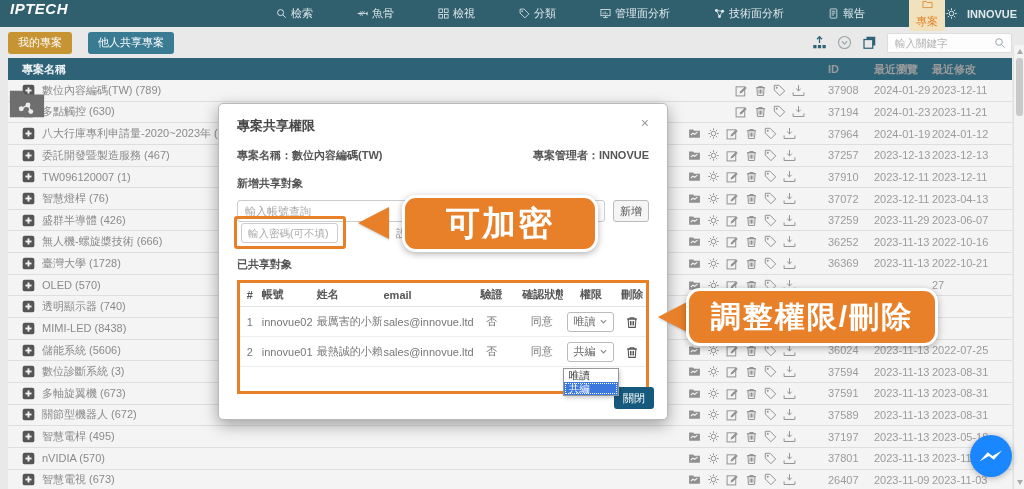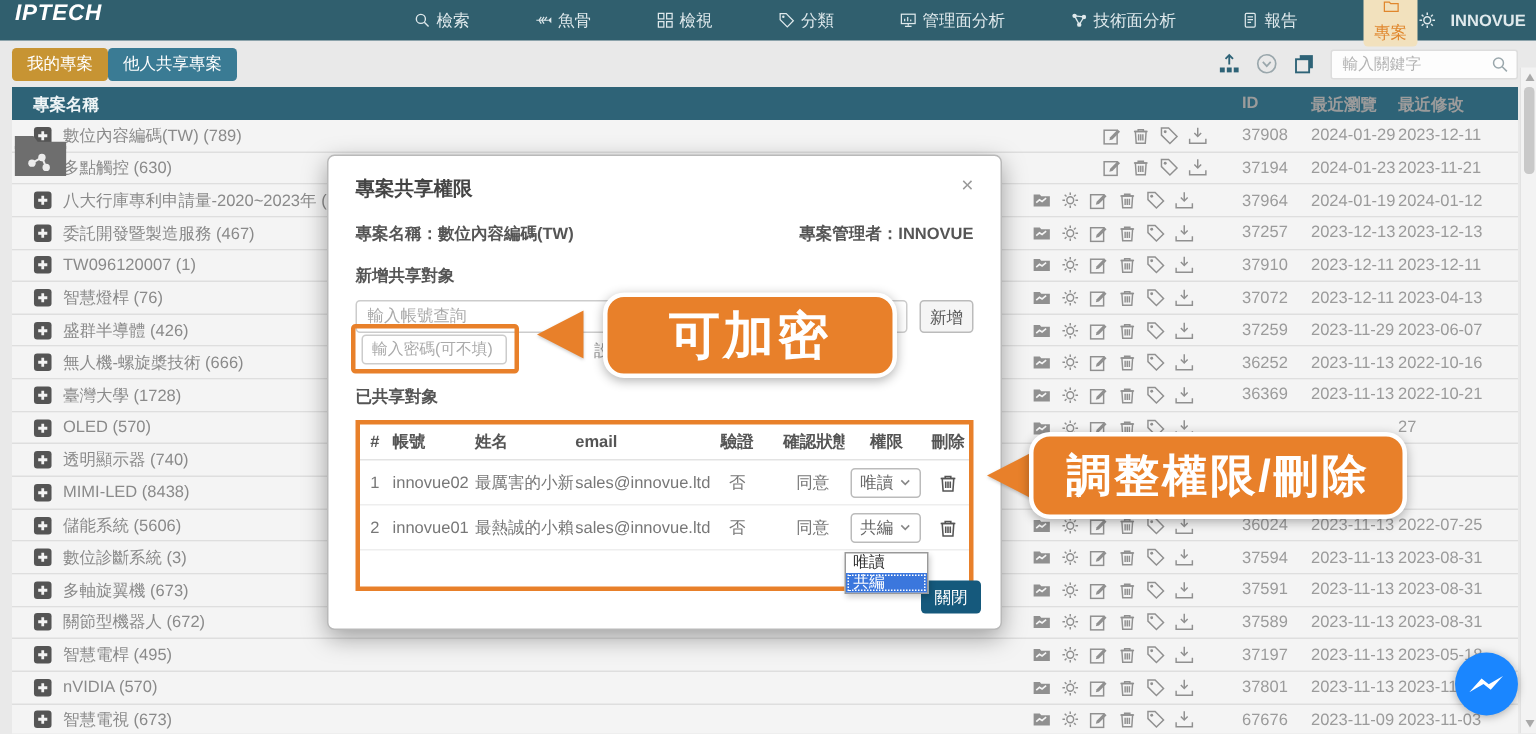--- a/index.html
+++ b/index.html
@@ -12,21 +12,21 @@
 
 .topnav { height:27px; background:#305f6e; display:flex; padding:0 10px; color:#dfe9ec; }
 .logo { font-weight:bold; font-style:italic; font-size:15px; color:#fff; letter-spacing:.5px; margin-right:8px; }
 .nav-items { display:flex; gap:44px; margin-left:200px; align-items:center; }
 .nav-item { display:flex; align-items:center; gap:4px; cursor:pointer; white-space:nowrap; }
 .nav-item.active { background:#f2e1bd; color:#e0862c; padding:2px 7px; border-radius:3px;flex-direction:column; }
 .nav-right { margin-left:auto; display:flex; align-items:center; gap:9px; white-space:nowrap; }
 .nav-right span { cursor:pointer; }
 
 .toolbar { height:31px; display:flex; align-items:center; padding:0 12px 0 8px; }
-.tabs { display:flex; gap:0;align-items:flex-end; }
+.tabs { display:flex; gap:16px;align-items:flex-end; }
 .tab { height:22px; display:flex; align-items:center; padding:0 10px; border-radius:3px; color:#fff; cursor:pointer; }
 .tab.amber { background:#c79433; }
 .tab.teal  { background:#3a7b94; }
 .toolbar-right { margin-left:auto; display:flex; align-items:center; gap:10px; }
 .tb-icons { display:flex; gap:10px; align-items:center; color:#2e6377; }
 .tb-icons .gray { color:#9aa7ac; }
 .searchbox { position:relative; }
 .searchbox input { width:125px; height:20px; border:1px solid #ddd; background:#fdfdfd; border-radius:2px; padding:0 22px 0 7px; font-size:10.5px; color:#666; font-family:inherit; }
 .searchbox input::placeholder { color:#b3b3b3; }
 .searchbox .icn { position:absolute; right:5px; top:4px; color:#9aa7ac; }
@@ -912,21 +912,21 @@
           <svg class="icn" style="width:13px;height:13px" viewBox="0 0 12 12">
             <use href="#i-trash"></use>
           </svg>
           <svg class="icn" style="width:13px;height:13px" viewBox="0 0 12 12">
             <use href="#i-tag"></use>
           </svg>
           <svg class="icn" style="width:13px;height:13px" viewBox="0 0 12 12">
             <use href="#i-tray"></use>
           </svg>
         </div>
-        <div class="c-id">67676</div>
+        <div class="c-id">26407</div>
         <div class="c-viewed">2023-11-09</div>
         <div class="c-mod">2023-11-03</div>
       </div>
     </div>
 </div>
 
 <div class="scrollbar">
   <div class="sb-up"></div>
   <div class="sb-thumb"></div>
   <div class="sb-down"></div>

